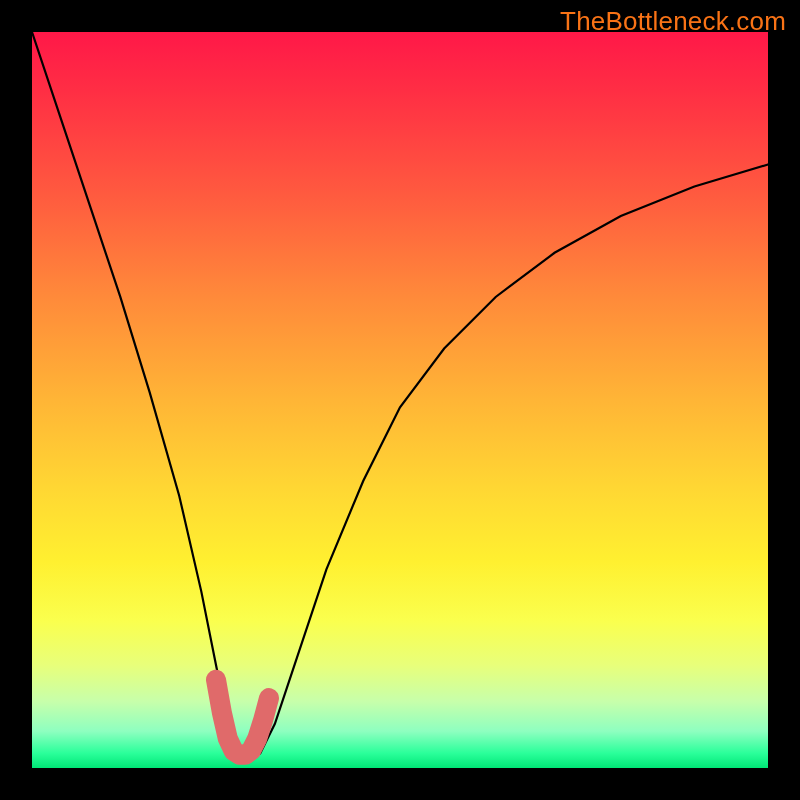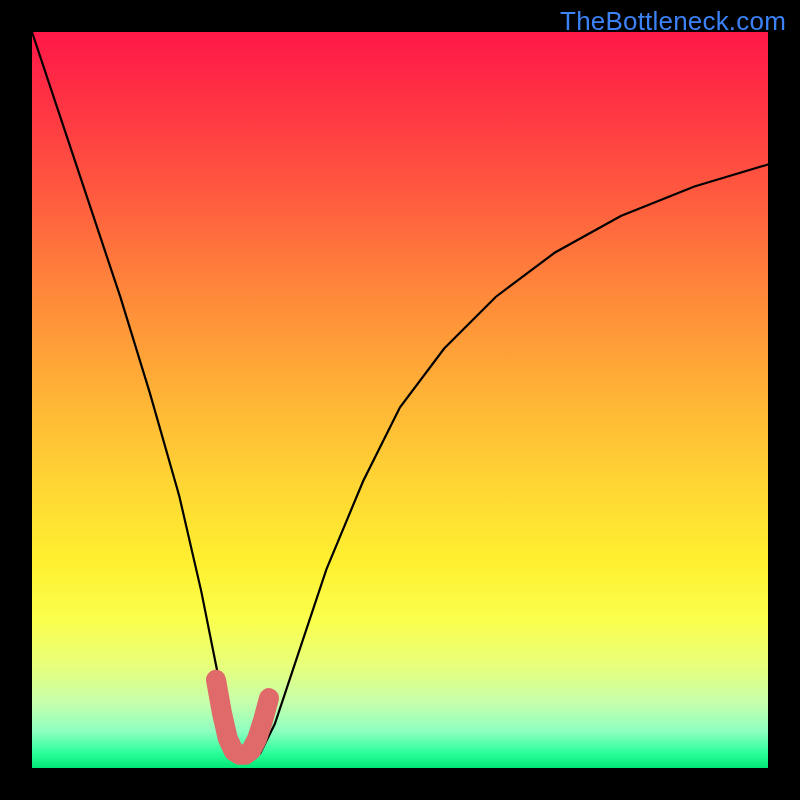--- a/index.html
+++ b/index.html
@@ -40,21 +40,21 @@
       #c7ffab 91%,
       #8effc0 95%,
       #2aff9a 98%,
       #00e676 100%
     );
   }
   .watermark {
     position: absolute;
     top: 6px;
     right: 14px;
-    color: #3b82f6;
+    color: #f97316;
     font-size: 26px;
     font-weight: 400;
     letter-spacing: 0.2px;
     user-select: none;
   }
   svg.curve {
     position: absolute;
     left: 0;
     top: 0;
     width: 736px;

